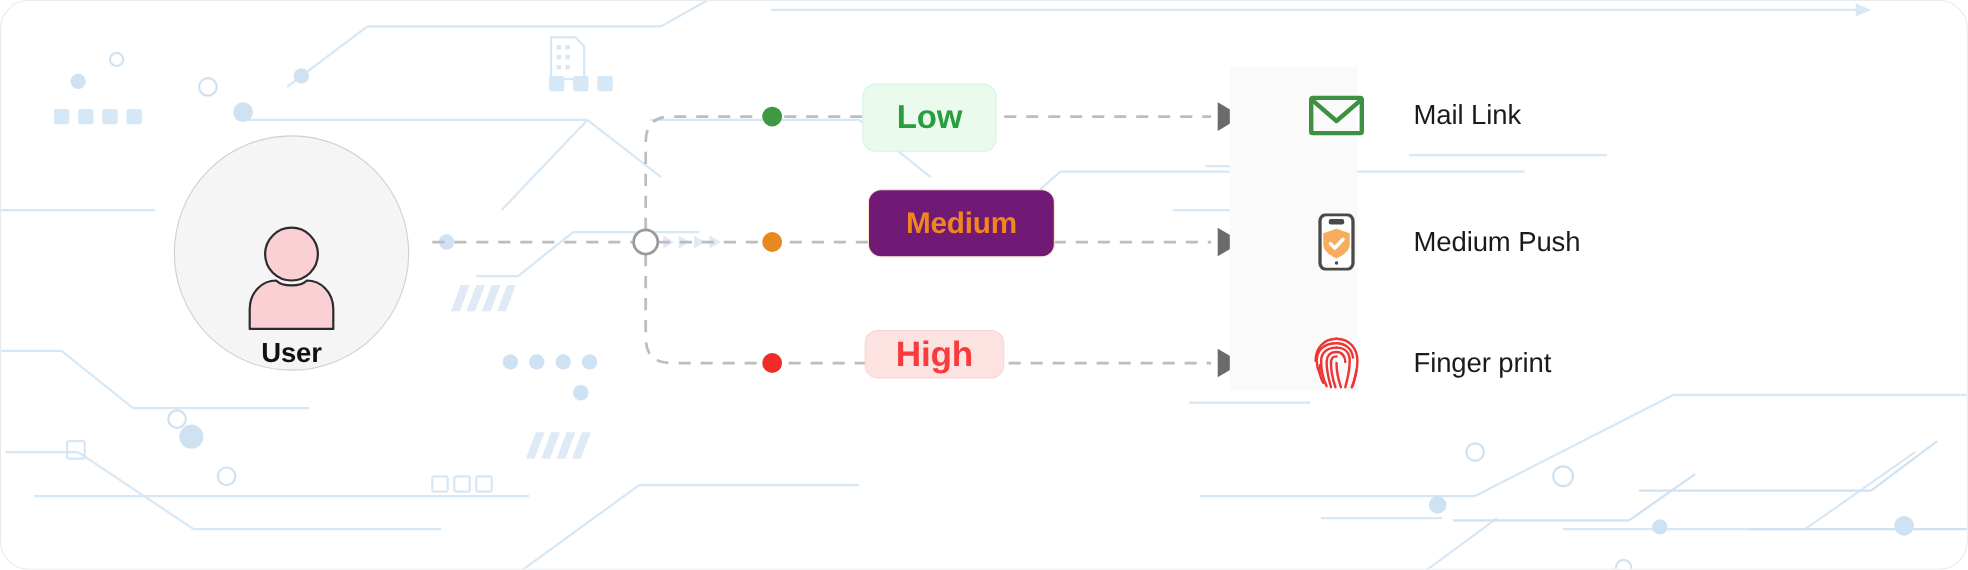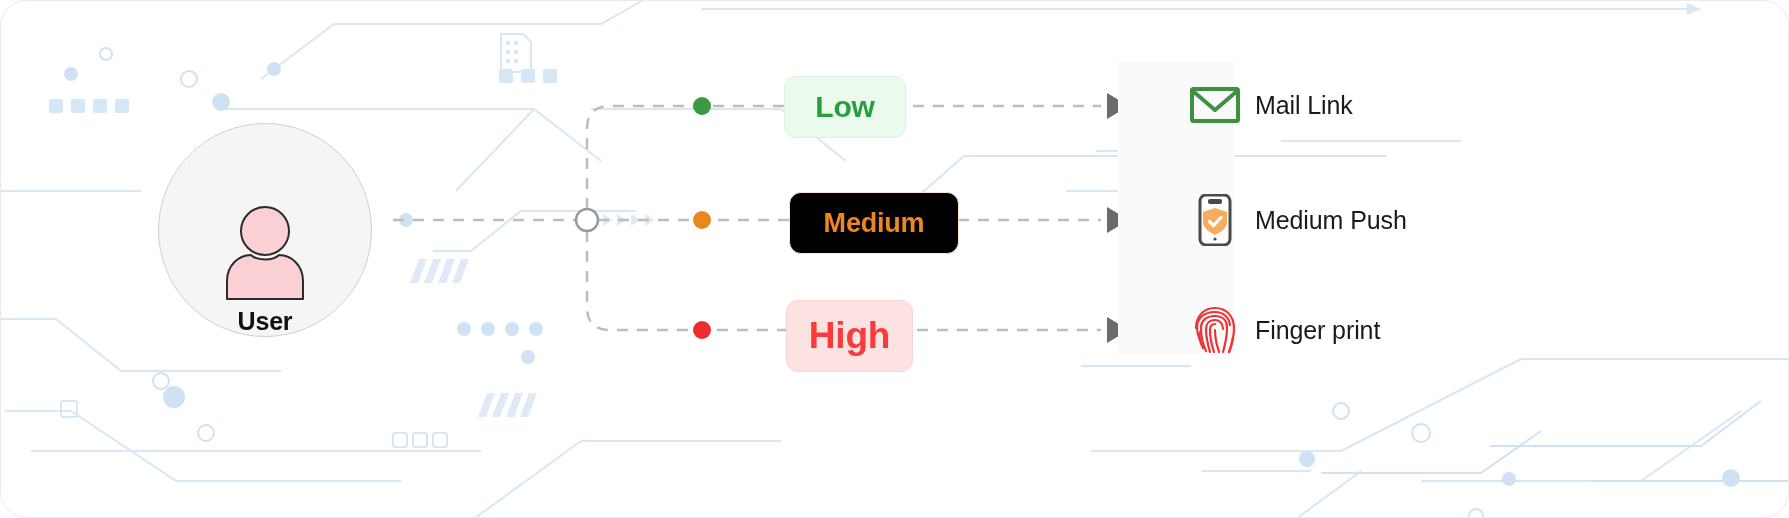--- a/index.html
+++ b/index.html
@@ -57,44 +57,44 @@
     font-weight:bold;
     letter-spacing:-0.2px;
     white-space:nowrap;
   }
   #pill-low {
     left:783px; top:75px; width:122px; height:62px;
     background:#eafbee; border:1px solid #d4f4dd;
     color:#2a9d3f; font-size:30px;
   }
   #pill-medium {
-    left:788px; top:191px; width:170px; height:62px;
-    background:#000000; border:1px solid #fbe6d0;
+    left:788px; top:171px; width:170px; height:62px;
+    background:#701a75; border:1px solid #fbe6d0;
     color:#f1851f; font-size:27px;
   }
   #pill-high {
-    left:785px; top:299px; width:127px; height:72px;
+    left:785px; top:299px; width:127px; height:44px;
     background:#fde2e2; border:1px solid #fbd4d4;
-    color:#f63c3c; font-size:37px;
+    color:#f63c3c; font-size:32px;
   }
 
   
   #icon-band {
     position:absolute;
     left:1117px; top:60px;
     width:116px; height:294px;
     background:#fafafa;
   }
 
   
   .method-row {
     position:absolute;
     left:1188px;
     display:flex; align-items:center;
-    gap:14px;
+    gap:44px;
   }
   #method-row-0 { top:78px; }
   #method-row-1 { top:193px; }
   #method-row-2 { top:303px; }
   .method-icon {
     width:52px; height:52px;
     display:flex; align-items:center; justify-content:center;
     flex:0 0 52px;
   }
   .method-label {

